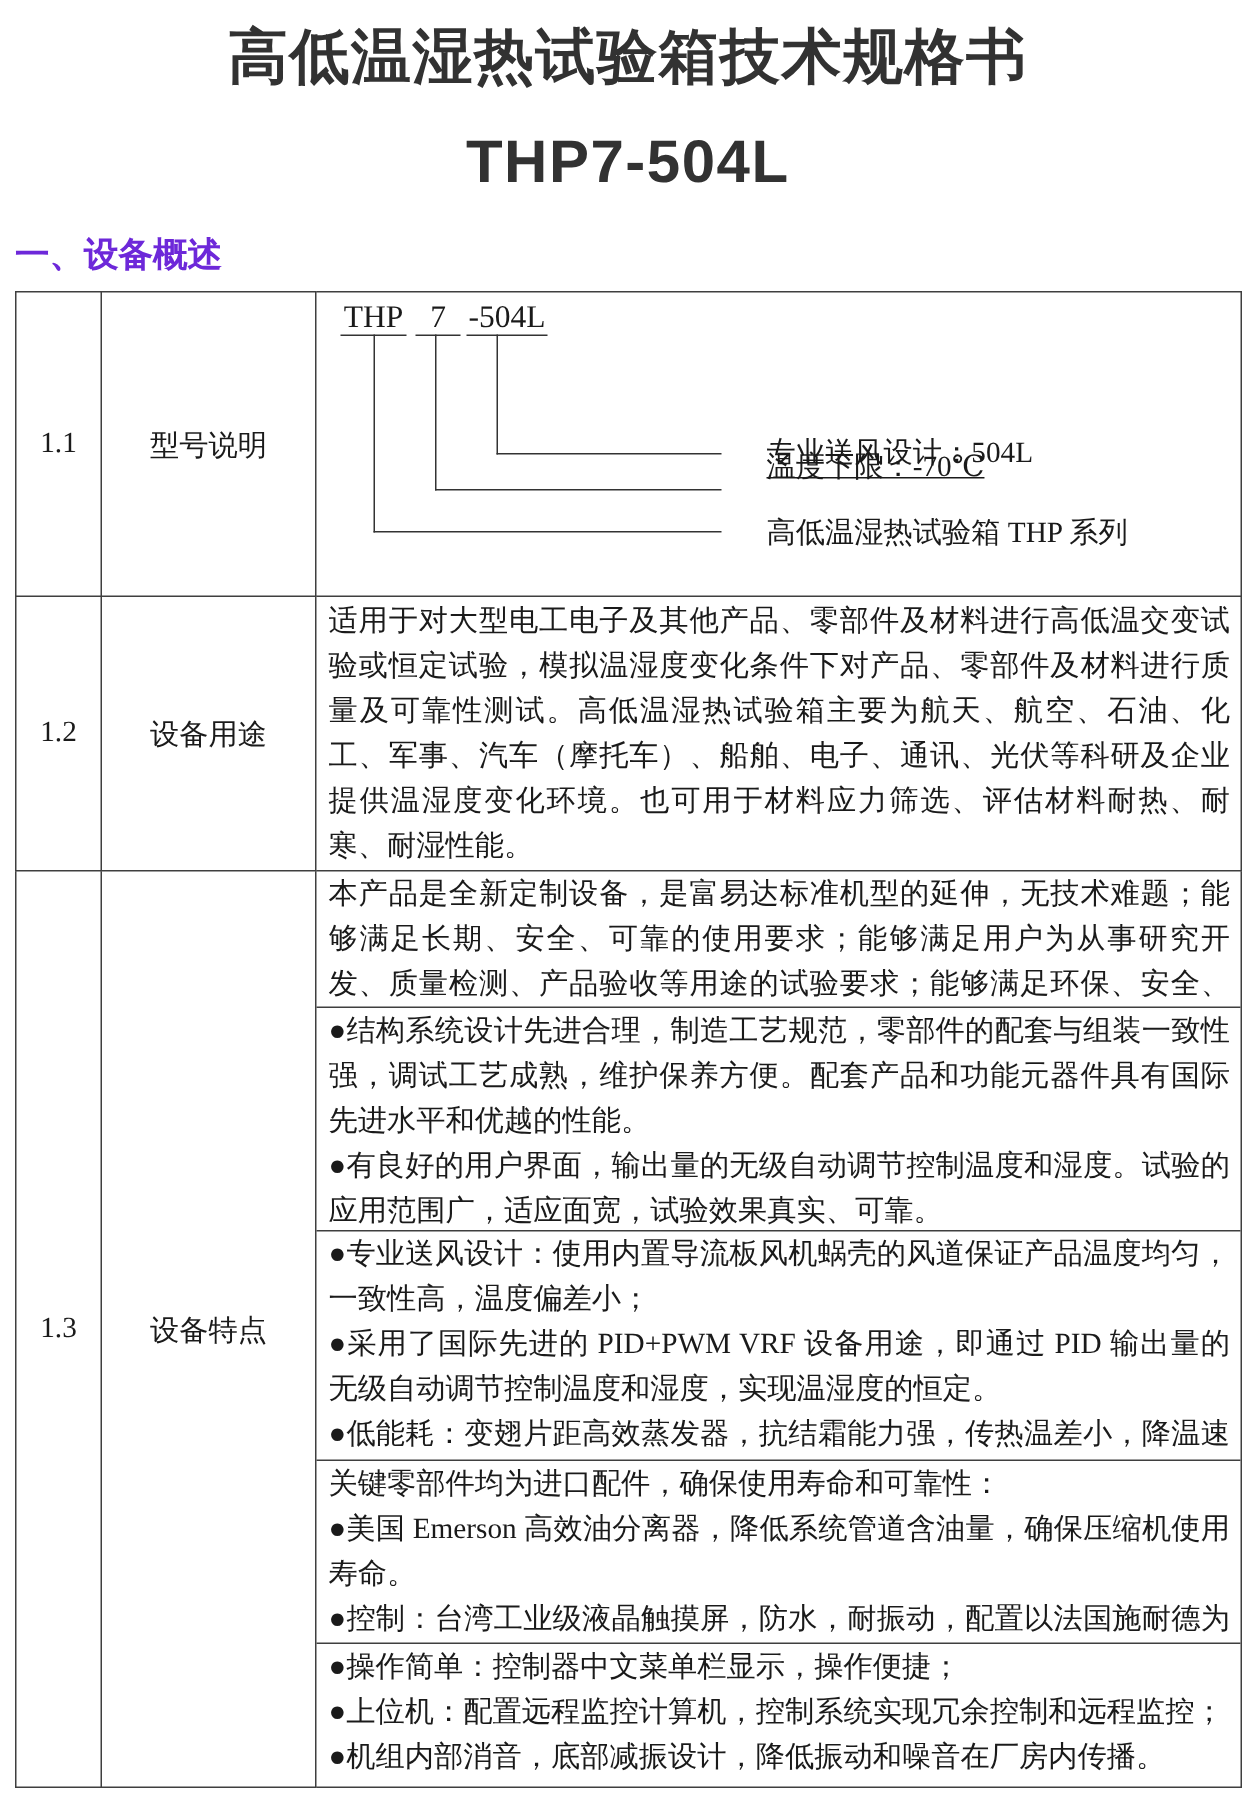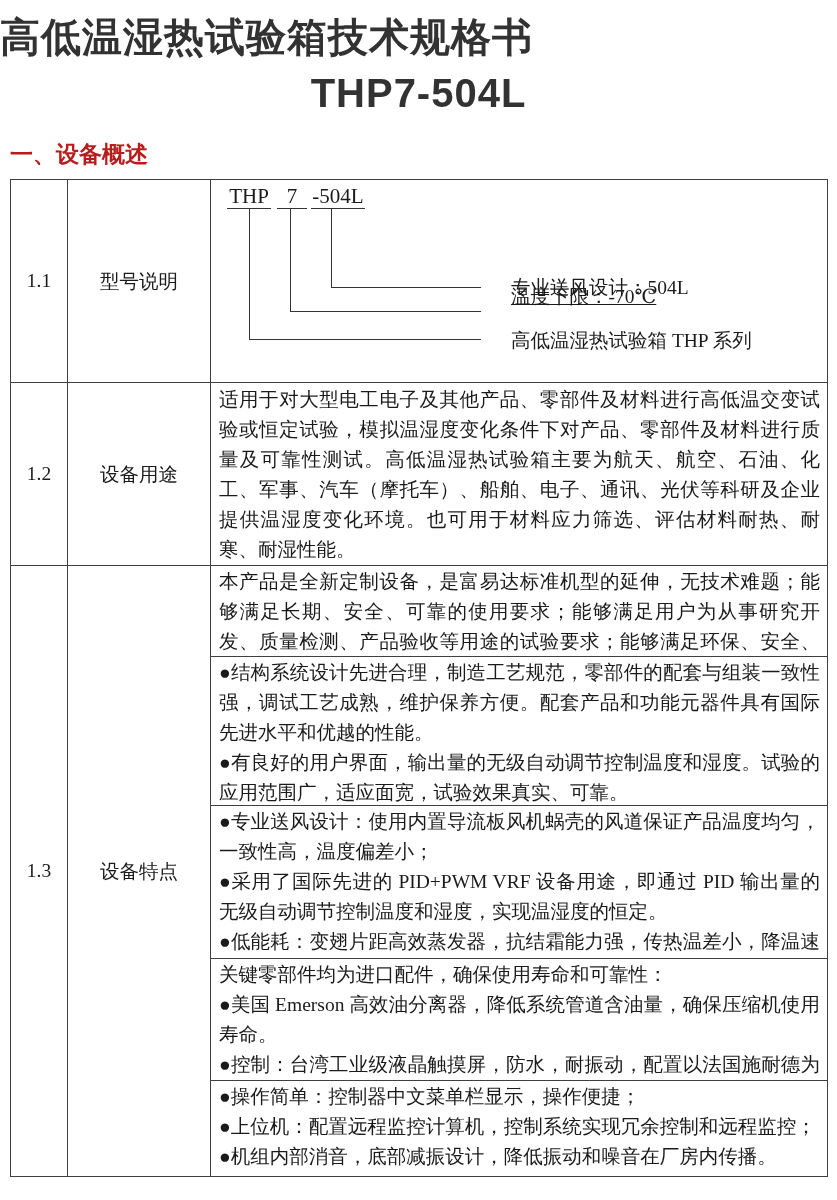--- a/index.html
+++ b/index.html
@@ -5,42 +5,42 @@
   * { margin: 0; padding: 0; box-sizing: border-box; }
   html, body { background: #ffffff; }
   body {
     width: 837px; height: 1200px;
     font-family: "Liberation Serif", "DejaVu Serif", serif;
     color: #1a1a1a;
     overflow: hidden;
   }
   .doc-title {
     margin-top: 10px;
-    text-align: left;
+    text-align: center;
     font-family: "Liberation Sans", "DejaVu Sans", sans-serif;
     font-weight: bold;
     font-size: 40px;
     letter-spacing: 1px;
     color: #323232;
   }
   .doc-subtitle {
-    margin-top: 6px;
+    margin-top: 21px;
     text-align: center;
     font-family: "Liberation Sans", "DejaVu Sans", sans-serif;
     font-weight: bold;
     font-size: 40px;
     letter-spacing: 1px;
     color: #323232;
   }
   .section-heading {
     margin: 23px 0 9px 10px;
     font-family: "Liberation Sans", "DejaVu Sans", sans-serif;
     font-weight: bold;
     font-size: 23px;
-    color: #b91c1c;
+    color: #6d28d9;
   }
   table.spec-table {
     margin-left: 10px;
     width: 817px;
     border-collapse: collapse;
     table-layout: fixed;
   }
   table.spec-table td, table.spec-table th {
     border: 1.6px solid #3f3f3f;
     font-weight: normal;

